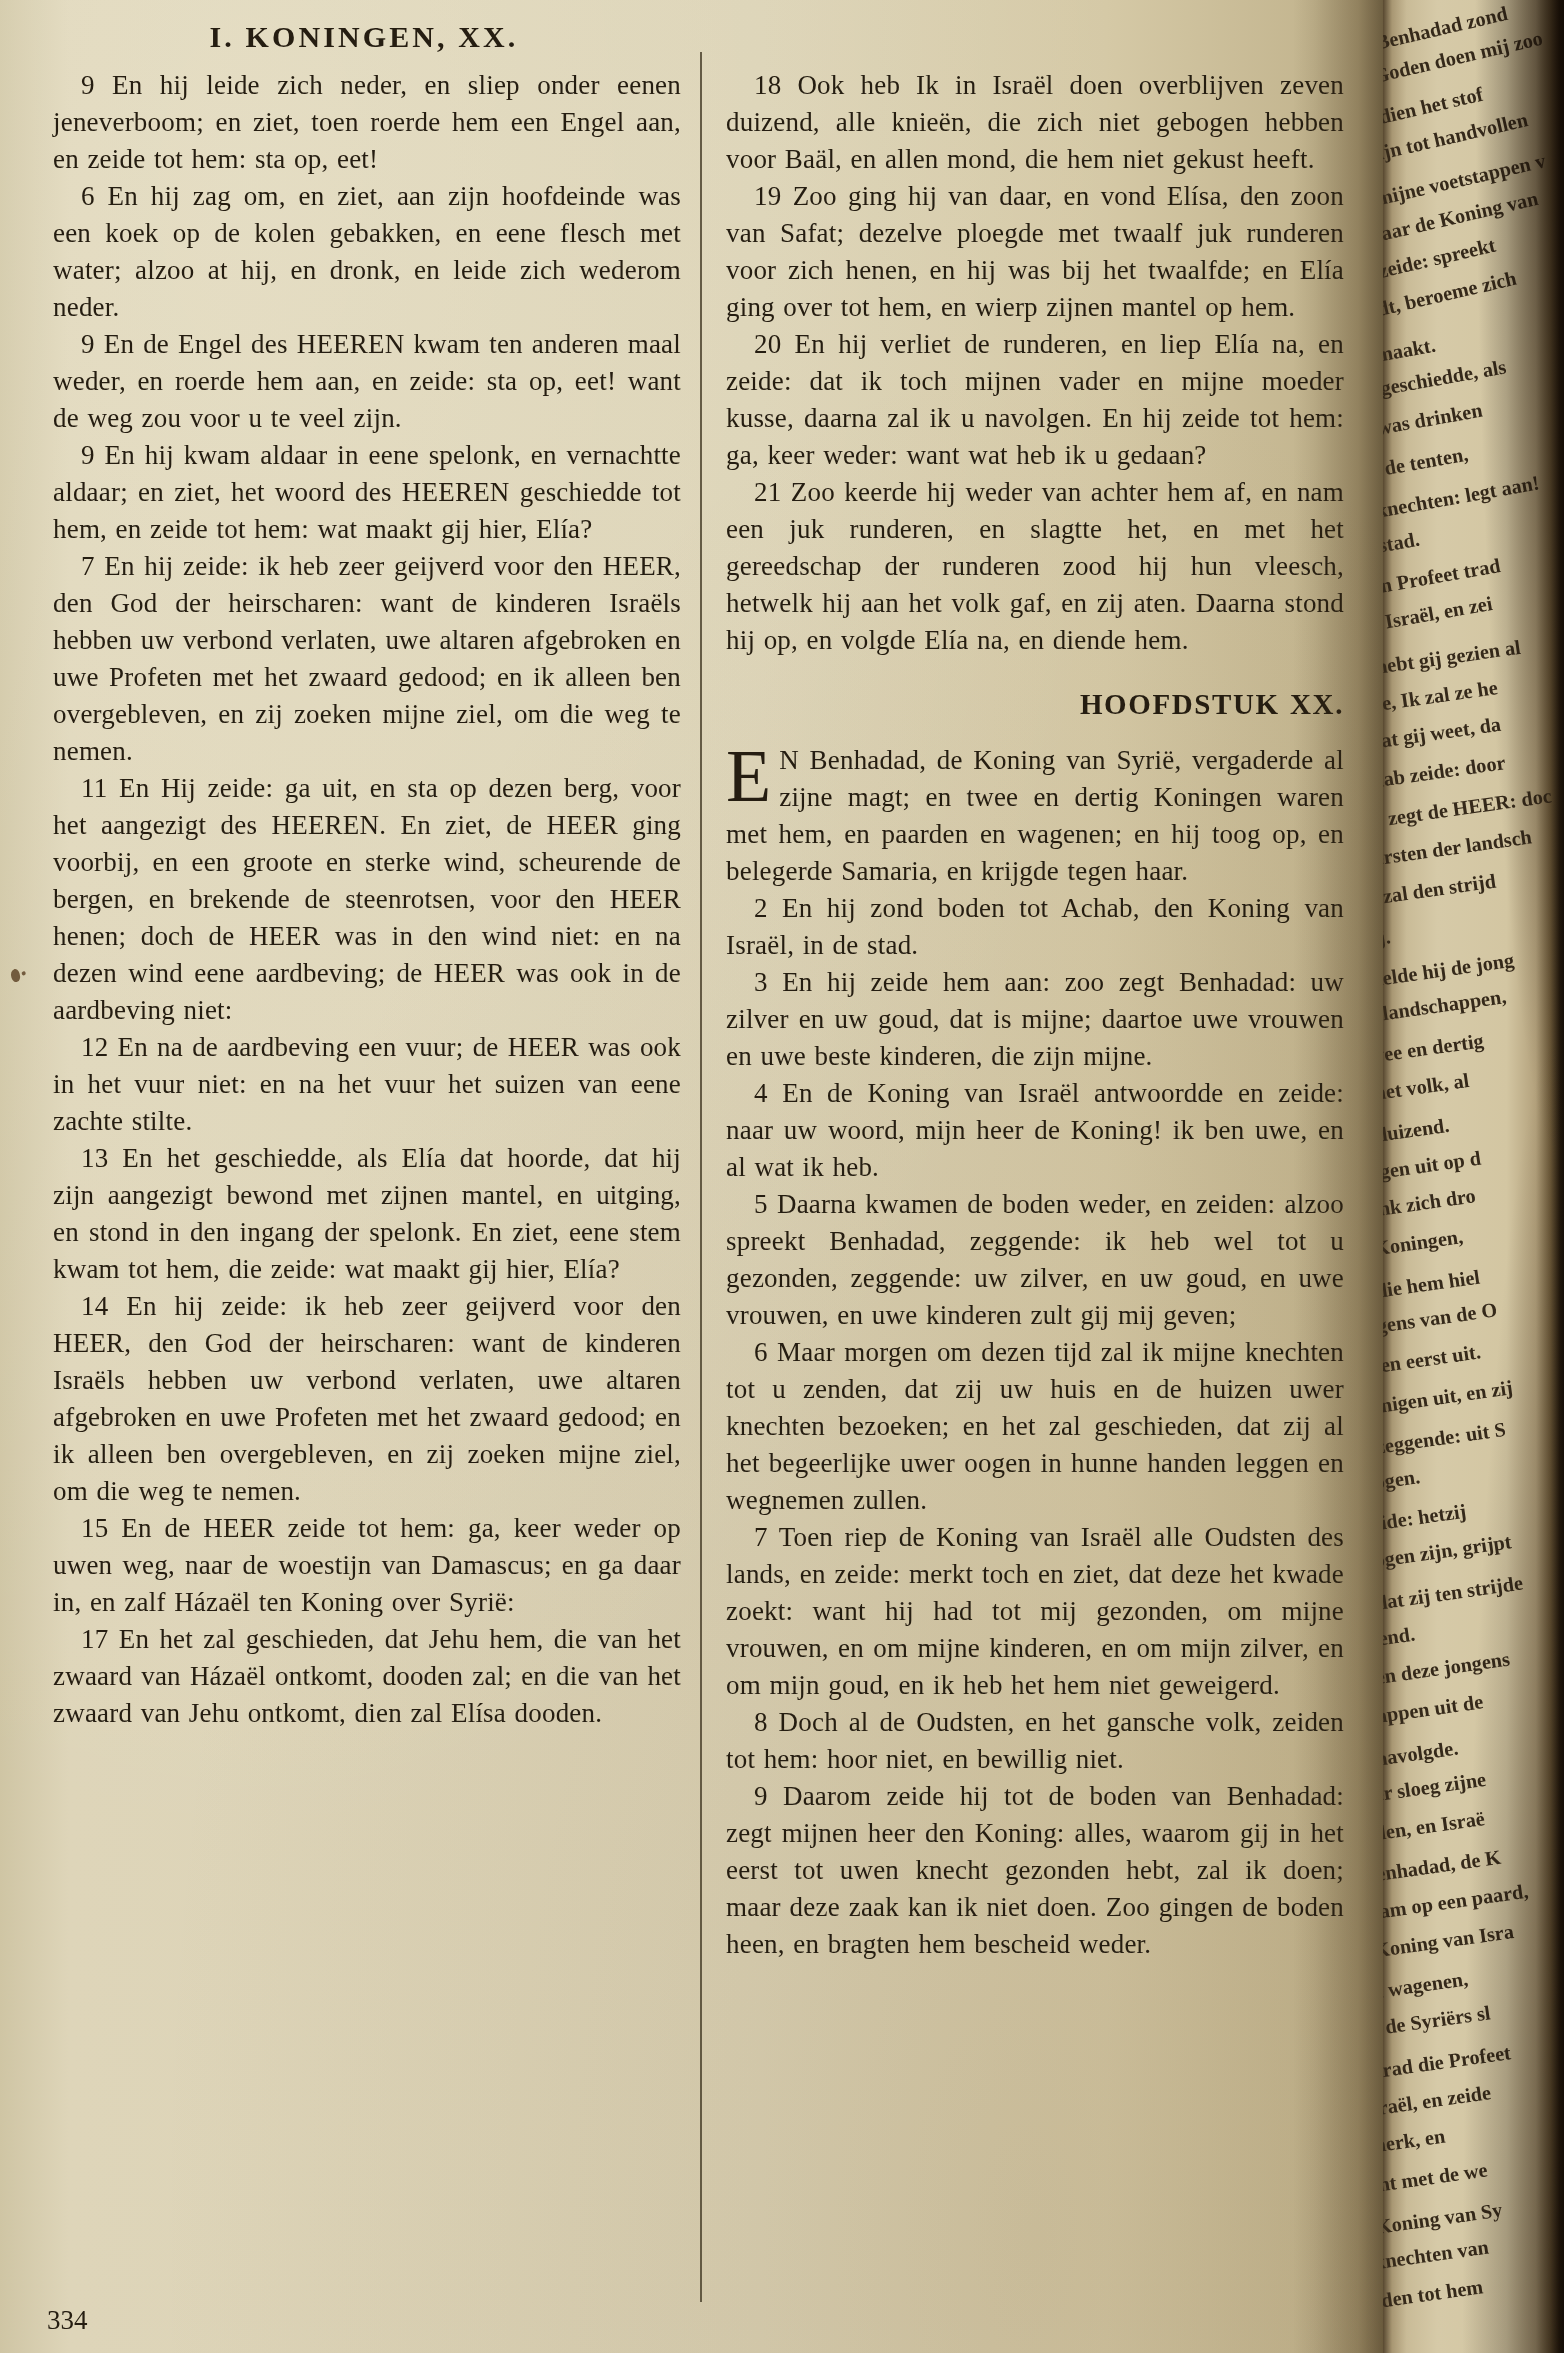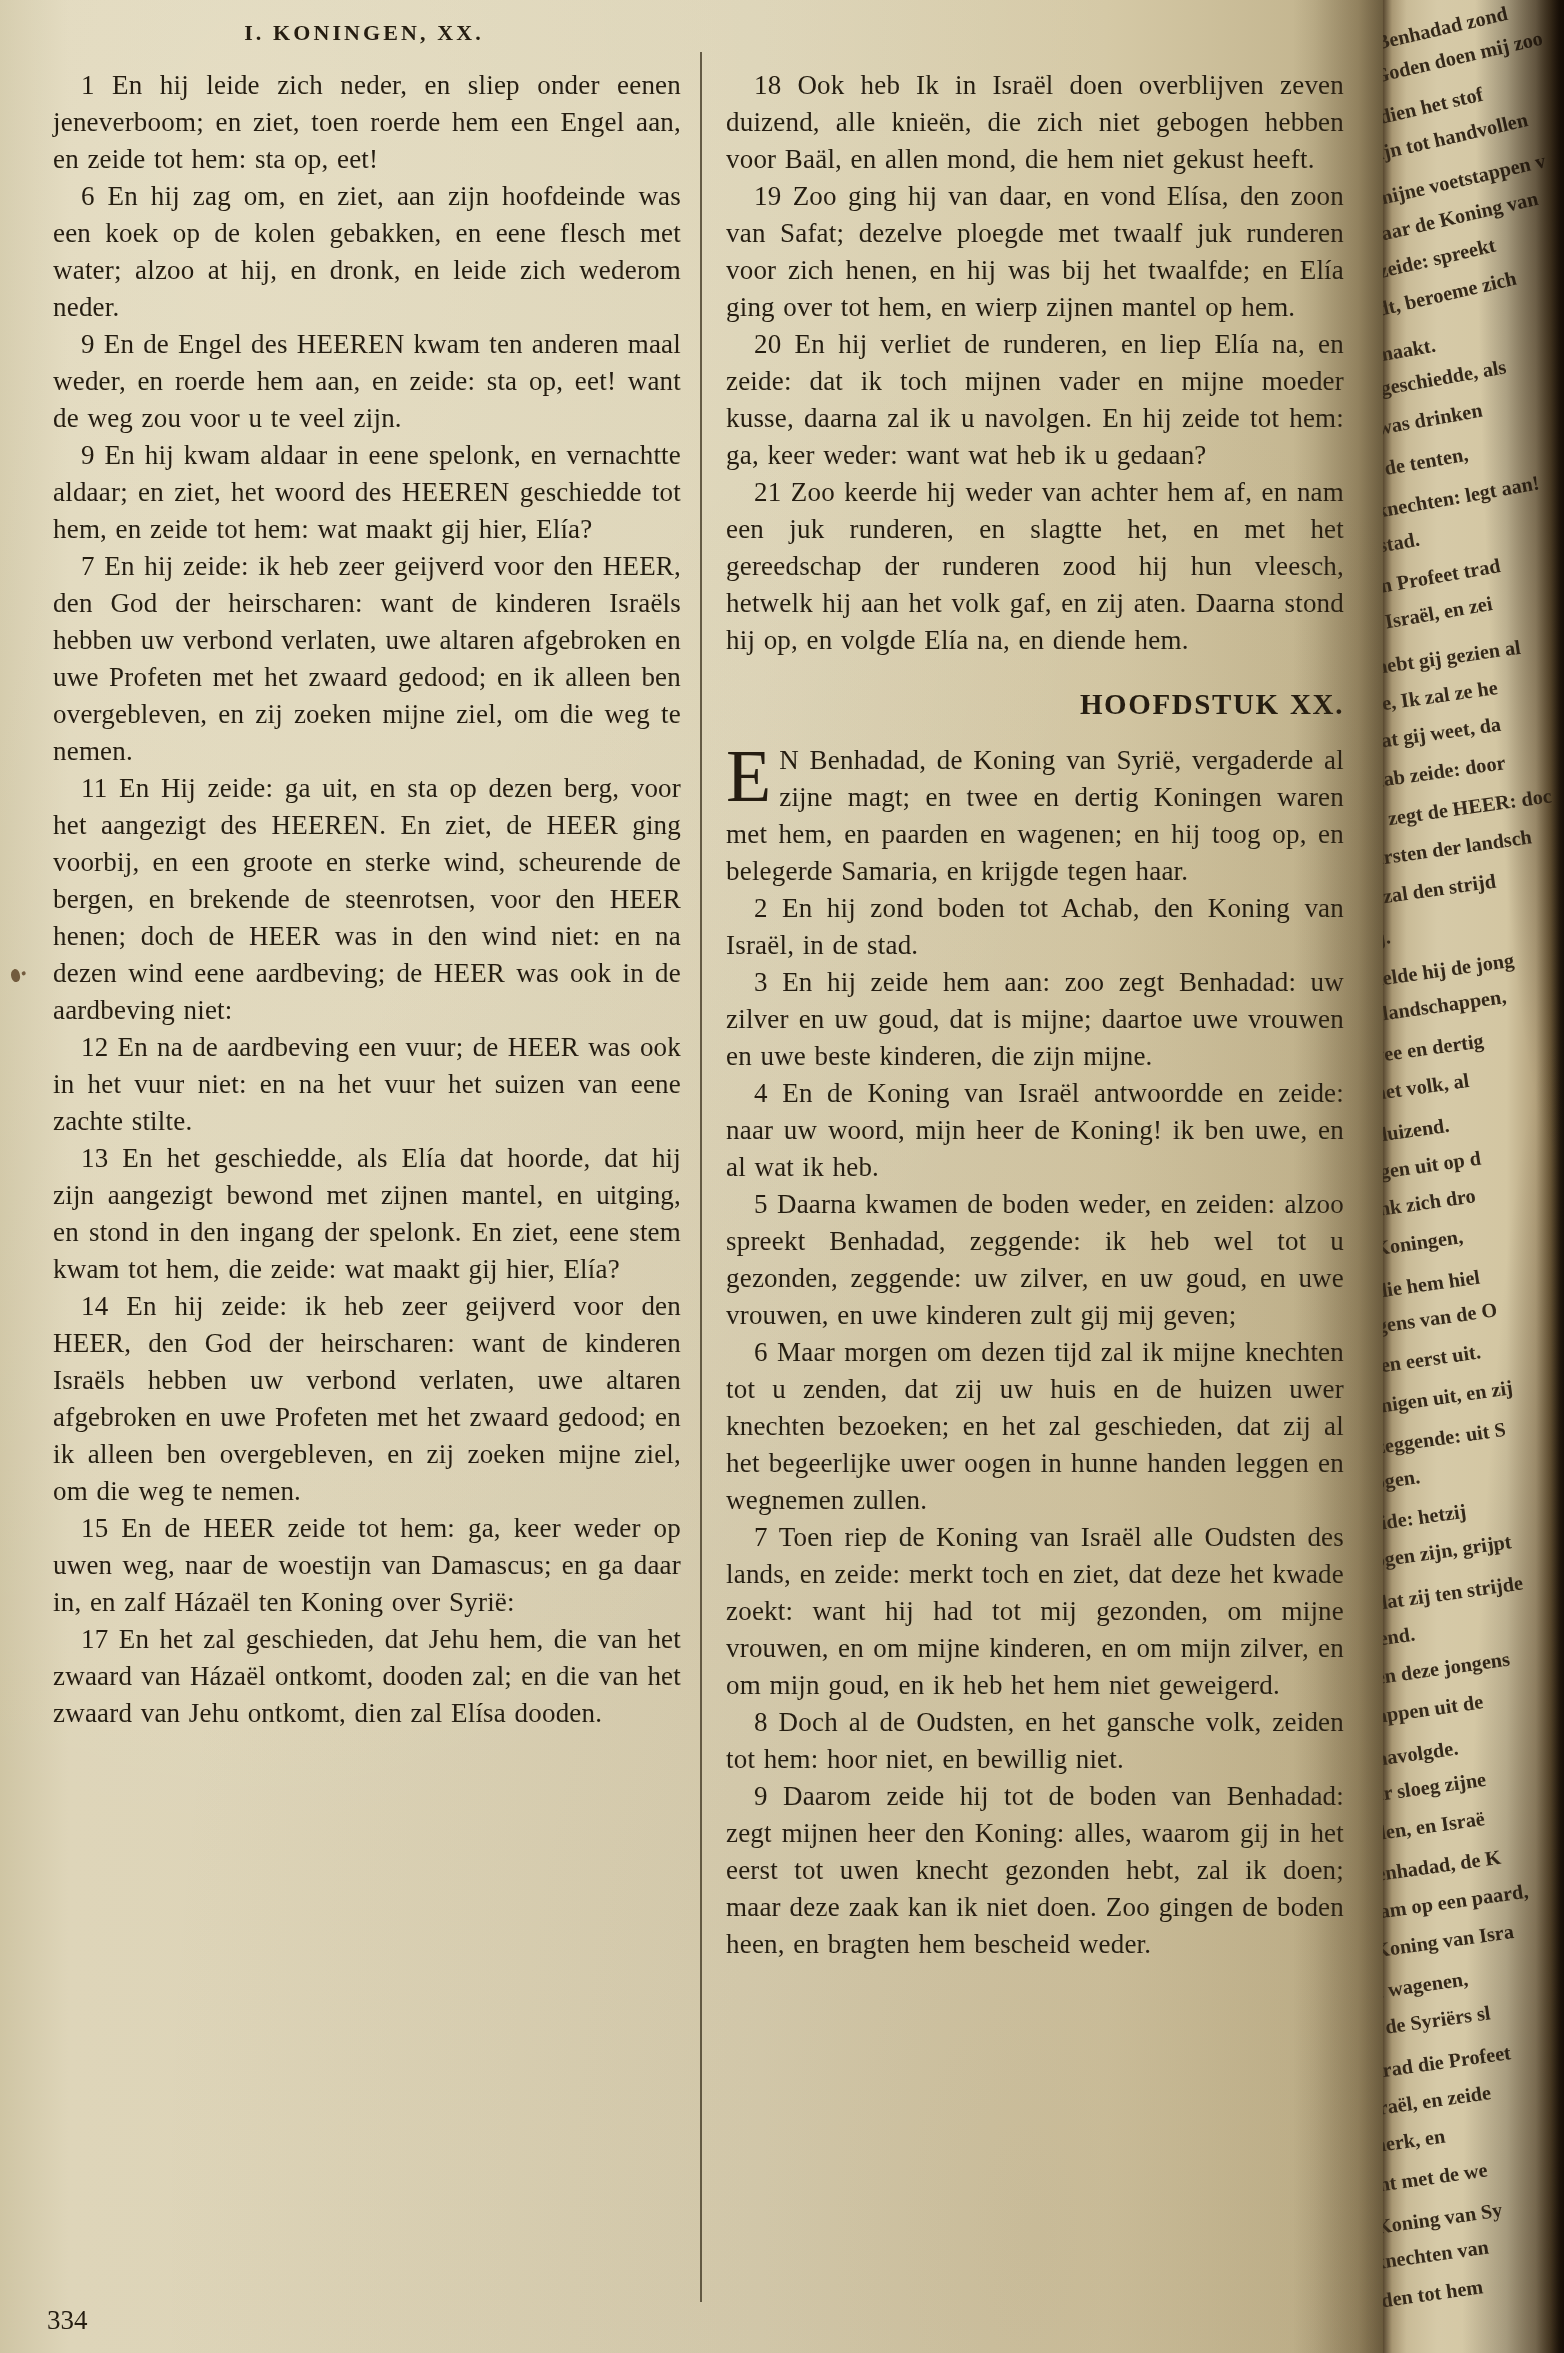--- a/index.html
+++ b/index.html
@@ -6,21 +6,21 @@
   .stage{position:relative;width:1565px;height:2354px;overflow:hidden;
     font-family:"Liberation Serif","DejaVu Serif",serif;color:#251d11;}
 
   .page{position:absolute;left:0;top:0;width:1383px;height:2354px;
     background:
       radial-gradient(ellipse at 18% 8%, rgba(255,252,235,0.22), transparent 55%),
       radial-gradient(ellipse at 75% 95%, rgba(120,95,55,0.15), transparent 60%),
       linear-gradient(to right,#cfc5a4 0%,#ded5b9 5%,#dbd2b5 55%,#d5c9a6 80%,#c3b58f 95%,#a6966f 100%);}
 
   .running-head{position:absolute;top:20.3px;left:47px;width:634px;text-align:center;
-    font-size:22px;font-weight:bold;letter-spacing:3.1px;}
+    font-size:30px;font-weight:bold;letter-spacing:3.1px;}
 
   .col{position:absolute;top:67px;font-size:27px;line-height:37px;text-align:justify;
     word-spacing:1.6px;letter-spacing:0.2px;}
   .col-left{left:53px;width:628px;}
   .col-right{left:726px;width:618px;}
   .verse{margin:0;text-indent:28px;}
   .verse-block{margin:0;padding:0;}
 
   .chapter-heading{margin:27px 0 19px;text-align:right;font-size:29px;font-weight:bold;
     letter-spacing:1.6px;text-indent:0;}
@@ -62,21 +62,21 @@
 
 <div class="stage">
 
   <div class="page">
 
     <div class="running-head">I. KONINGEN, XX.</div>
 
     <div class="ink-blot"></div>
 
     <div class="col col-left">
-        <p class="verse">1 En hij leide zich neder, en sliep onder eenen jeneverboom; en ziet, toen roerde hem een Engel aan, en zeide tot hem: sta op, eet!</p>
+        <p class="verse">9 En hij leide zich neder, en sliep onder eenen jeneverboom; en ziet, toen roerde hem een Engel aan, en zeide tot hem: sta op, eet!</p>
         <p class="verse">6 En hij zag om, en ziet, aan zijn hoofdeinde was een koek op de kolen gebakken, en eene flesch met water; alzoo at hij, en dronk, en leide zich wederom neder.</p>
         <p class="verse">9 En de Engel des HEEREN kwam ten anderen maal weder, en roerde hem aan, en zeide: sta op, eet! want de weg zou voor u te veel zijn.</p>
         <p class="verse">9 En hij kwam aldaar in eene spelonk, en vernachtte aldaar; en ziet, het woord des HEEREN geschiedde tot hem, en zeide tot hem: wat maakt gij hier, Elía?</p>
         <p class="verse">7 En hij zeide: ik heb zeer geijverd voor den HEER, den God der heirscharen: want de kinderen Israëls hebben uw verbond verlaten, uwe altaren afgebroken en uwe Profeten met het zwaard gedood; en ik alleen ben overgebleven, en zij zoeken mijne ziel, om die weg te nemen.</p>
         <p class="verse">11 En Hij zeide: ga uit, en sta op dezen berg, voor het aangezigt des HEEREN. En ziet, de HEER ging voorbij, en een groote en sterke wind, scheurende de bergen, en brekende de steenrotsen, voor den HEER henen; doch de HEER was in den wind niet: en na dezen wind eene aardbeving; de HEER was ook in de aardbeving niet:</p>
         <p class="verse">12 En na de aardbeving een vuur; de HEER was ook in het vuur niet: en na het vuur het suizen van eene zachte stilte.</p>
         <p class="verse">13 En het geschiedde, als Elía dat hoorde, dat hij zijn aangezigt bewond met zijnen mantel, en uitging, en stond in den ingang der spelonk. En ziet, eene stem kwam tot hem, die zeide: wat maakt gij hier, Elía?</p>
         <p class="verse">14 En hij zeide: ik heb zeer geijverd voor den HEER, den God der heirscharen: want de kinderen Israëls hebben uw verbond verlaten, uwe altaren afgebroken en uwe Profeten met het zwaard gedood; en ik alleen ben overgebleven, en zij zoeken mijne ziel, om die weg te nemen.</p>
         <p class="verse">15 En de HEER zeide tot hem: ga, keer weder op uwen weg, naar de woestijn van Damascus; en ga daar in, en zalf Házaël ten Koning over Syrië:</p>
         <p class="verse">17 En het zal geschieden, dat Jehu hem, die van het zwaard van Házaël ontkomt, dooden zal; en die van het zwaard van Jehu ontkomt, dien zal Elísa dooden.</p>

